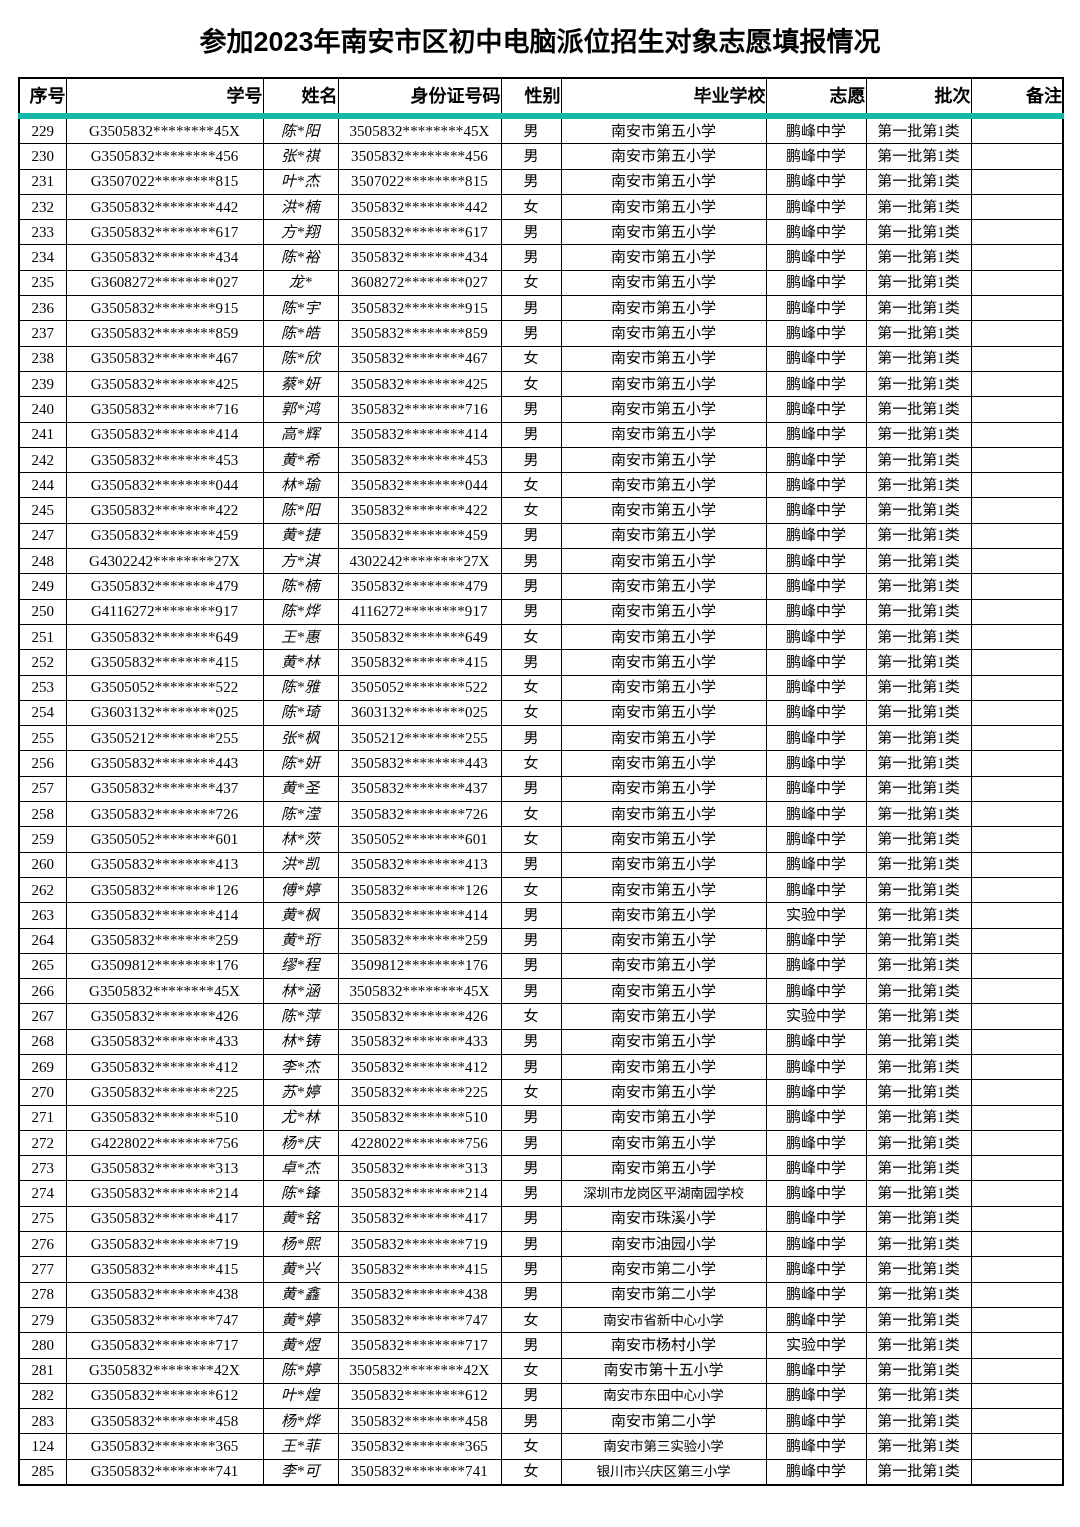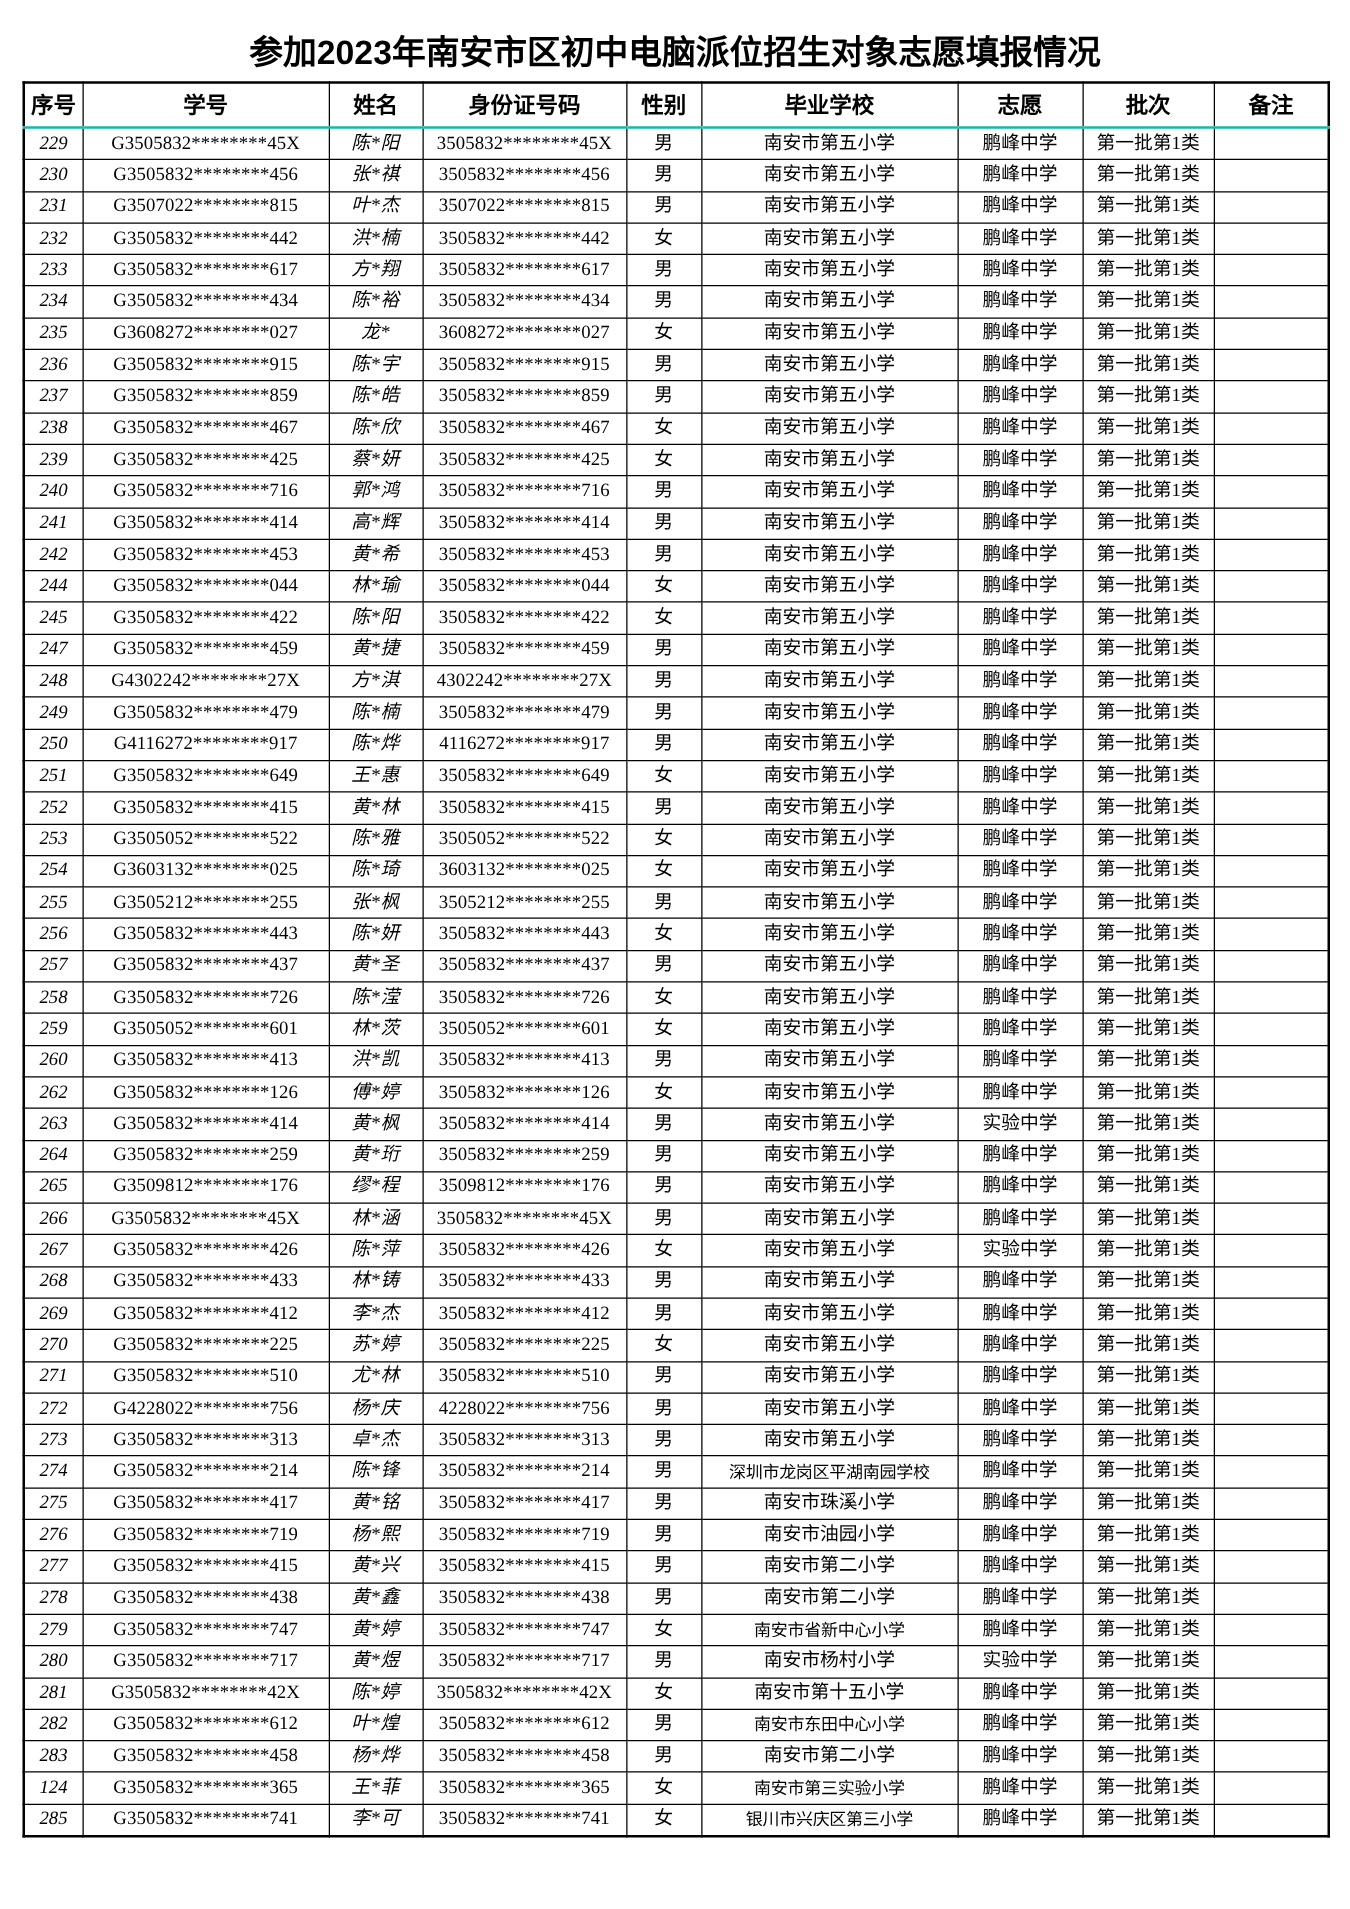--- a/index.html
+++ b/index.html
@@ -24,21 +24,21 @@
     overflow: hidden;
   }
   #doc-title {
     text-align: center;
     font-family: "Liberation Sans", "DejaVu Sans", sans-serif;
     font-weight: bold;
     font-size: 27px;
     line-height: 30px;
     letter-spacing: 0px;
     padding-top: 27px;
-    padding-bottom: 8px;
+    padding-bottom: 20px;
     white-space: nowrap;
   }
   #table-wrap {
     padding: 0 18px;
     box-sizing: border-box;
     width: 1080px;
   }
   table.roster {
     border-collapse: collapse;
     table-layout: fixed;
@@ -63,29 +63,30 @@
     padding: 0;
     overflow: hidden;
     white-space: nowrap;
   }
   table.roster thead th {
     height: 34px;
     font-family: "Liberation Sans", "DejaVu Sans", sans-serif;
     font-weight: bold;
     font-size: 18px;
     line-height: 20px;
-    border-bottom: 2px solid #14b8a6;
+    border-bottom: 6px solid #14b8a6;
+    text-align: right;
   }
   table.roster tbody td {
     height: 24.3px;
     font-size: 15px;
     line-height: 17px;
     font-family: "Liberation Serif", "DejaVu Serif", serif;
   }
-  td.cell-seq { font-size: 15px; font-style: italic; }
+  td.cell-seq { font-size: 15px; }
   td.cell-sid, td.cell-idcard {
     font-family: "Liberation Serif", "DejaVu Serif", serif;
     font-size: 15px;
     letter-spacing: 0.1px;
   }
   td.cell-name { font-size: 15px; letter-spacing: 0.5px; font-style: italic; }
   td.cell-gender { font-size: 15px; }
   td.cell-school { font-size: 15px; }
   td.cell-school.long { font-size: 13.6px; letter-spacing: -0.2px; margin-left: 48px; }
   td.cell-wish { font-size: 15px; }

